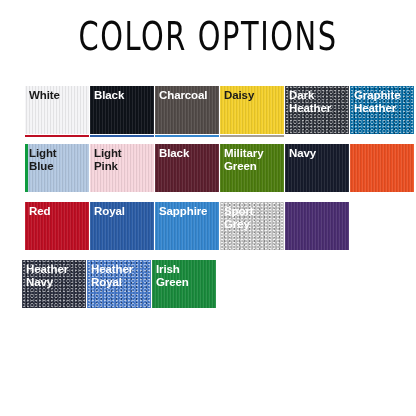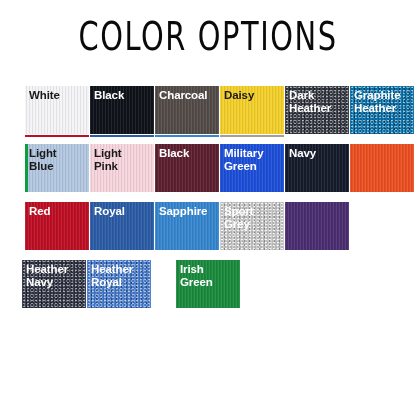--- a/index.html
+++ b/index.html
@@ -152,23 +152,23 @@
 <div id="page">
 
   <div id="title">COLOR OPTIONS</div>
 
   <div id="grid">
       <div class="row"><div class="swatch" style="background: rgb(244, 244, 246);"><span class="rib"></span><span class="label" style="color: rgb(26, 26, 26);">White</span></div><div class="swatch" style="background: rgb(14, 18, 25);"><span class="rib"></span><span class="label" style="color: rgb(255, 255, 255);">Black</span></div><div class="swatch" style="background: rgb(82, 75, 72);"><span class="rib"></span><span class="label" style="color: rgb(255, 255, 255);">Charcoal</span></div><div class="swatch" style="background: rgb(243, 207, 43);"><span class="rib"></span><span class="label" style="color: rgb(26, 26, 26);">Daisy</span></div><div class="swatch heather" style="background: rgb(47, 51, 60);"><span class="rib"></span><span class="mottle"></span><span class="label" style="color: rgb(255, 255, 255);">Dark
 Heather</span></div><div class="swatch heather" style="background: #0369a1;"><span class="rib"></span><span class="mottle"></span><span class="label" style="color: rgb(255, 255, 255);">Graphite
 Heather</span></div><div class="bleed"><i style="background: rgb(189, 14, 35);"></i><i style="background: rgb(43, 92, 165);"></i><i style="background: rgb(53, 134, 206);"></i><i style="background: rgb(167, 159, 148);"></i><i style="background: rgb(255, 255, 255);"></i><i style="background: rgb(255, 255, 255);"></i></div></div>
       <div class="row"><div class="swatch" style="background: rgb(178, 199, 224);"><span class="rib"></span><span class="edge-stripe" style="background: rgb(15, 155, 63);"></span><span class="label" style="color: rgb(26, 26, 26);">Light
 Blue</span></div><div class="swatch" style="background: rgb(246, 213, 220);"><span class="rib"></span><span class="label" style="color: rgb(26, 26, 26);">Light
-Pink</span></div><div class="swatch" style="background: rgb(92, 31, 46);"><span class="rib"></span><span class="label" style="color: rgb(255, 255, 255);">Black</span></div><div class="swatch" style="background: #1d4ed8;"><span class="rib"></span><span class="label" style="color: rgb(255, 255, 255);">Military
+Pink</span></div><div class="swatch" style="background: rgb(92, 31, 46);"><span class="rib"></span><span class="label" style="color: rgb(255, 255, 255);">Black</span></div><div class="swatch" style="background: #4d7c0f;"><span class="rib"></span><span class="label" style="color: rgb(255, 255, 255);">Military
 Green</span></div><div class="swatch" style="background: rgb(22, 27, 43);"><span class="rib"></span><span class="label" style="color: rgb(255, 255, 255);">Navy</span></div><div class="swatch" style="background: rgb(234, 79, 34);"><span class="rib"></span></div></div>
       <div class="row"><div class="swatch" style="background: rgb(189, 14, 35);"><span class="rib"></span><span class="label" style="color: rgb(255, 255, 255);">Red</span></div><div class="swatch" style="background: rgb(43, 92, 165);"><span class="rib"></span><span class="label" style="color: rgb(255, 255, 255);">Royal</span></div><div class="swatch" style="background: rgb(53, 134, 206);"><span class="rib"></span><span class="label" style="color: rgb(255, 255, 255);">Sapphire</span></div><div class="swatch heather heather-light" style="background: rgb(201, 201, 201);"><span class="rib"></span><span class="mottle"></span><span class="label" style="color: rgb(255, 255, 255);">Sport
 Grey</span></div><div class="swatch" style="background: rgb(74, 45, 112);"><span class="rib"></span></div></div>
       <div class="row row-shift"><div class="swatch heather" style="background: rgb(44, 48, 64);"><span class="rib"></span><span class="mottle"></span><span class="label" style="color: rgb(255, 255, 255);">Heather
 Navy</span></div><div class="swatch heather" style="background: rgb(68, 119, 200);"><span class="rib"></span><span class="mottle"></span><span class="label" style="color: rgb(255, 255, 255);">Heather
-Royal</span></div><div class="swatch" style="background: rgb(26, 138, 60); margin-left: 24px;"><span class="rib"></span><span class="label" style="color: rgb(255, 255, 255);">Irish
+Royal</span></div><div class="swatch" style="background: rgb(26, 138, 60);"><span class="rib"></span><span class="label" style="color: rgb(255, 255, 255);">Irish
 Green</span></div></div>
     </div>
 
 </div>
 
 </body></html>

